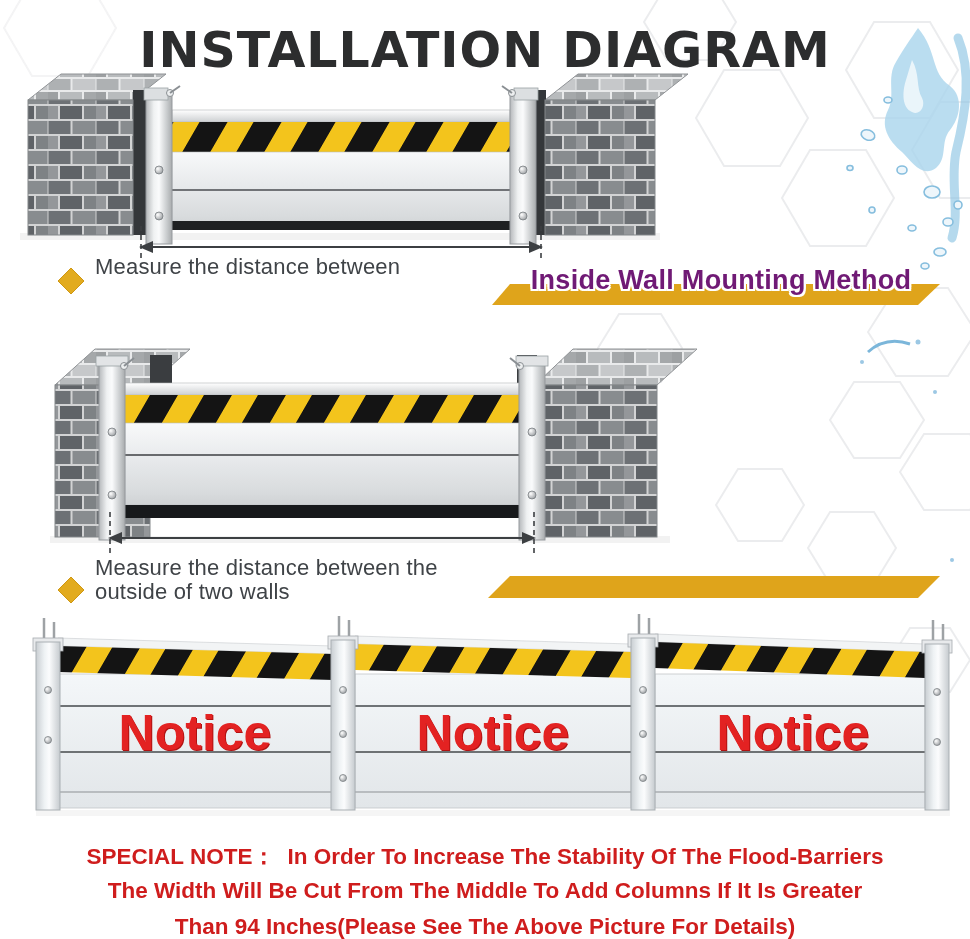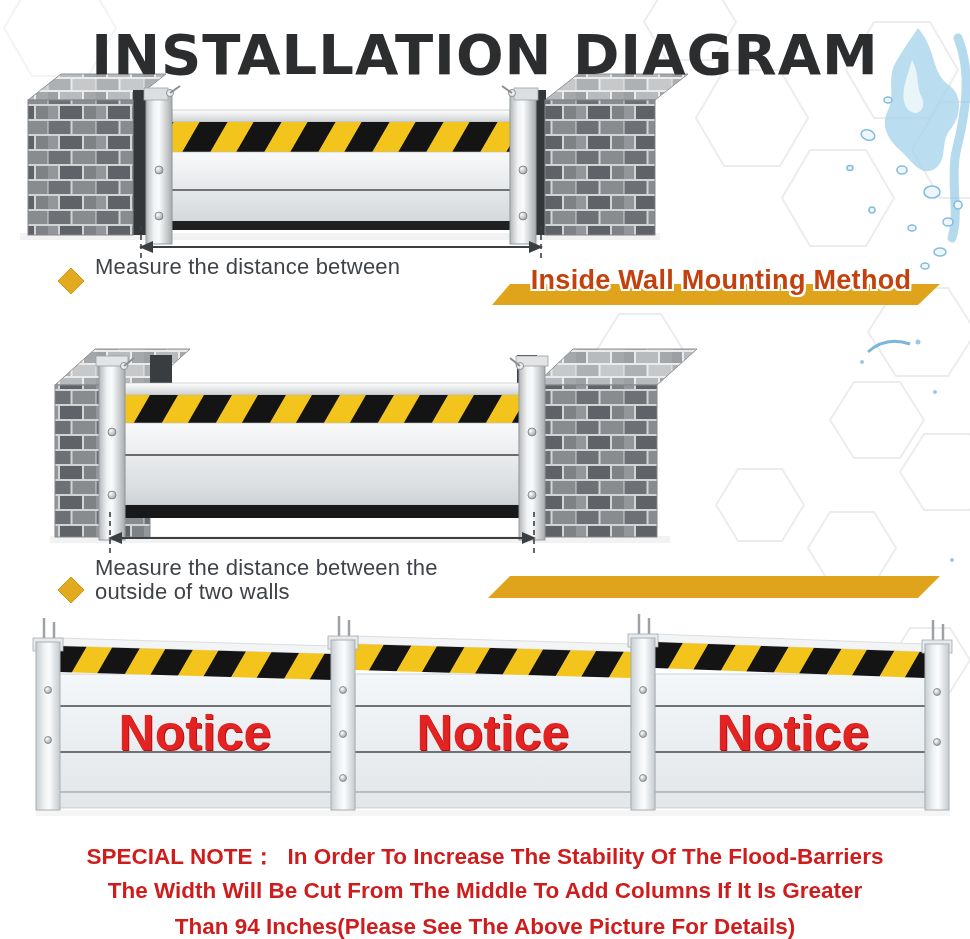--- a/index.html
+++ b/index.html
@@ -1,23 +1,23 @@
 <!DOCTYPE html>
 <html><head>
 <meta charset="utf-8">
 <style>
   html,body{margin:0;padding:0;background:#ffffff;}
   .stage{position:relative;width:970px;height:939px;background:#ffffff;overflow:hidden;
          font-family:"Liberation Sans",sans-serif;}
   .art{position:absolute;left:0;top:0;}
   .abs{position:absolute;}
-  .title{left:0;top:22px;width:970px;text-align:center;font-size:56px;font-weight:900;
+  .title{left:0;top:22px;width:970px;text-align:center;font-size:49px;font-weight:900;
          letter-spacing:1px;color:#2c2d2e;font-family:"DejaVu Sans","Liberation Sans",sans-serif;}
   .caption{font-size:22px;line-height:24px;color:#3f4347;letter-spacing:.2px;}
-  .method{width:470px;text-align:center;font-size:27px;font-weight:800;color:#c2410c;
+  .method{width:470px;text-align:center;font-size:27px;font-weight:800;color:#701a75;
           letter-spacing:.3px;
           text-shadow:-2px -2px 0 #fff,2px -2px 0 #fff,-2px 2px 0 #fff,2px 2px 0 #fff,
                       0 -2px 0 #fff,0 2px 0 #fff,-2px 0 0 #fff,2px 0 0 #fff;}
   .notice{width:230px;text-align:center;font-size:50px;font-weight:bold;color:#e32222;
           text-shadow:1px 1px 0 #b01212;}
   .note-line{width:970px;text-align:center;font-size:22.5px;font-weight:bold;color:#cf1d1d;
              white-space:pre;}
 </style>
 </head>
 <body>

